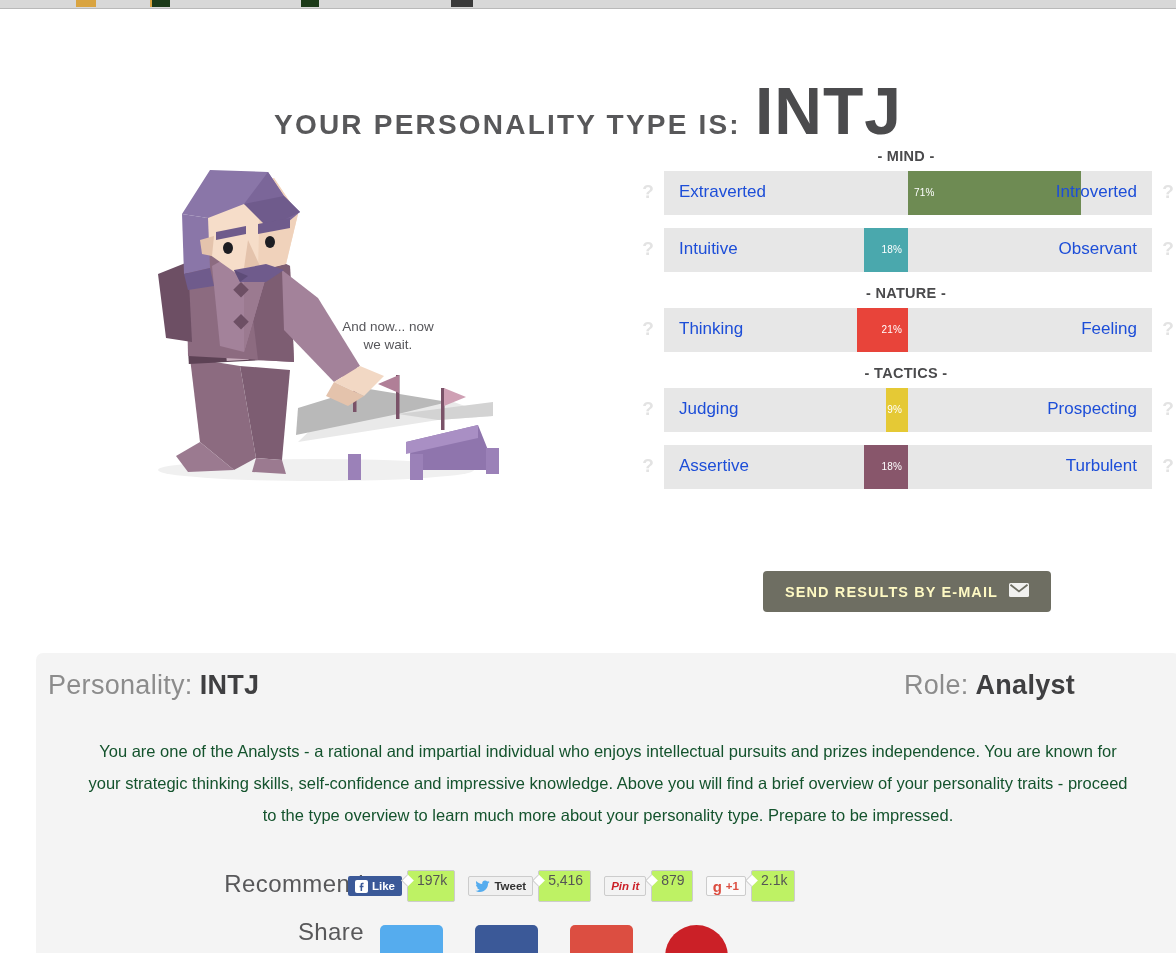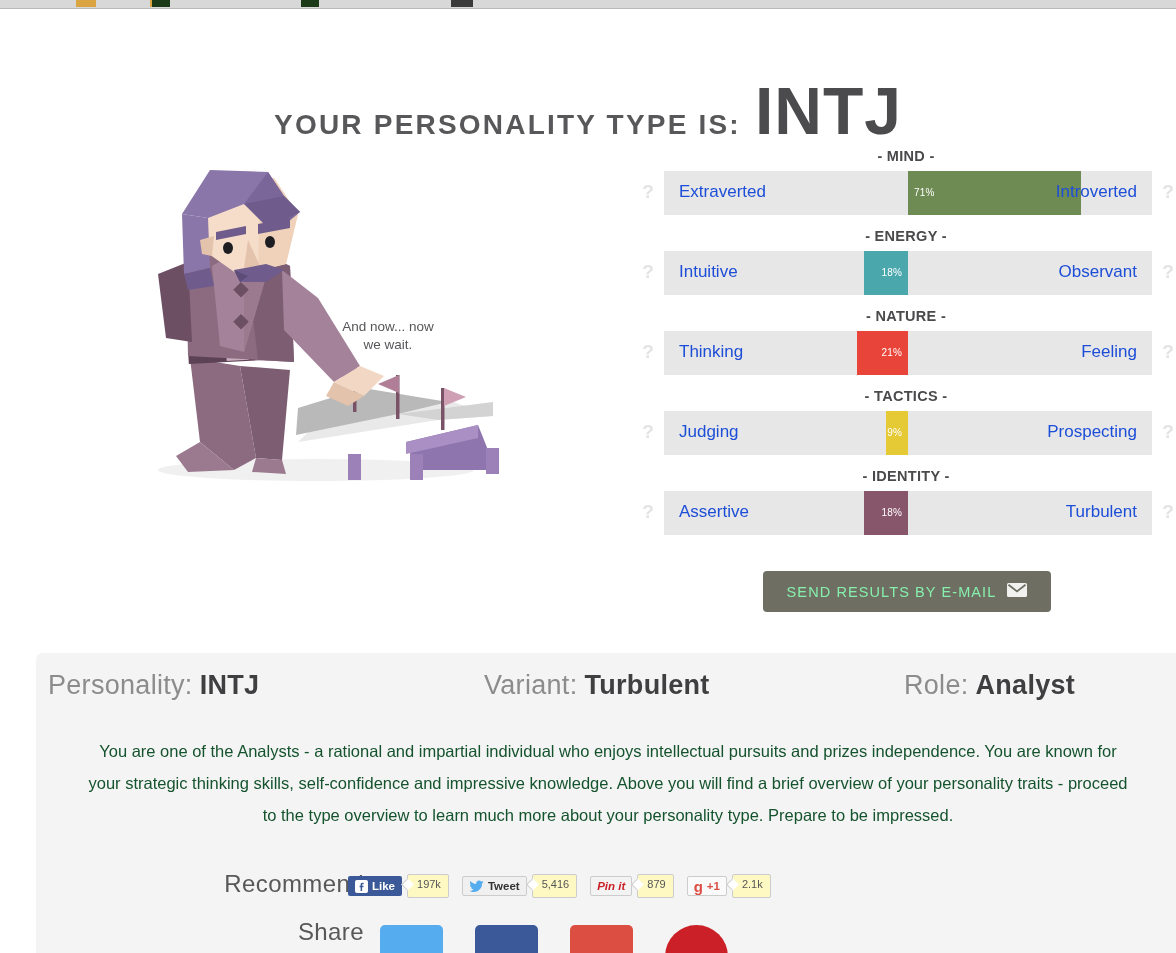--- a/index.html
+++ b/index.html
@@ -69,22 +69,22 @@
   .bar .lbl.l { left: 15px; }
   .bar .lbl.r { right: 15px; }
 
   
   #sendBtn {
     position: absolute; left: 763px; top: 571px; width: 288px; height: 41px;
     background: #6e6e62; border-radius: 4px; border: none; cursor: pointer;
     display: flex; align-items: center; justify-content: center; gap: 11px;
   }
   #sendBtn .t {
-    font-size: 14.5px; font-weight: normal; letter-spacing: 1.1px;
-    color: #86efac; text-transform: uppercase;
+    font-size: 14.5px; font-weight: bold; letter-spacing: 1.1px;
+    color: #fef9c3; text-transform: uppercase;
   }
 
   
   #panel {
     position: absolute; left: 36px; top: 653px; width: 1144px; height: 300px;
     background: #f4f4f4; border-radius: 7px 7px 0 0;
   }
   #metaRow { position: absolute; left: 0; top: 17px; width: 1144px; height: 46px; }
   .meta { position: absolute; white-space: nowrap; }
   .meta .k {
@@ -111,23 +111,23 @@
   
   #socialRow { position: absolute; left: 312px; top: 222px; height: 22px;
     display: flex; align-items: center; gap: 13px; }
   .sw { display: flex; align-items: center; height: 20px; }
   .sw .btn {
     display: flex; align-items: center; gap: 4px; height: 20px;
     padding: 0 6px; border-radius: 2px; font-size: 11.5px; font-weight: bold;
     cursor: pointer; border: 1px solid transparent; white-space: nowrap;
   }
   .sw .cnt {
-    height: 24px; line-height: 18px; padding: 0 7px 0 9px;
-    border: 1px solid #ccc; border-radius: 2px; background: #fef9c3;
-    font-size: 11px; color: #555; margin-left: 5px;
+    height: 32px; line-height: 18px; padding: 0 7px 0 9px;
+    border: 1px solid #ccc; border-radius: 2px; background: #bef264;
+    font-size: 14px; color: #555; margin-left: 5px;
     position: relative; white-space: nowrap;
   }
   .sw .cnt::before {
     content: ""; position: absolute; left: -5px; top: 5px;
     width: 8px; height: 8px; background: #fff;
     border-left: 1px solid #ccc; border-bottom: 1px solid #ccc;
     transform: rotate(45deg);
   }
   .fb-btn { background: #3b5998; color: #fff; }
   .tw-btn { background: #f0f0f0; color: #333; border-color: #ccc !important; }
@@ -233,21 +233,20 @@
     <div class="trait-row">
       <div class="qmark left">?</div>
       <div class="qmark right">?</div>
       <div class="bar">
         <div class="fill" style="background: rgb(110, 139, 83); width: 35.5%; left: 50%;"></div>
         <div class="pct" style="left: calc(50% + 6px);">71%</div>
         <div class="lbl l">Extraverted</div>
         <div class="lbl r">Introverted</div>
       </div>
     </div>
-    <div class="trait-head">- ENERGY -</div>
     <div class="trait-row">
       <div class="qmark left">?</div>
       <div class="qmark right">?</div>
       <div class="bar">
         <div class="fill" style="background: rgb(74, 168, 173); width: 9%; right: 50%;"></div>
         <div class="pct" style="right: calc(50% + 6px);">18%</div>
         <div class="lbl l">Intuitive</div>
         <div class="lbl r">Observant</div>
       </div>
     </div>
@@ -266,21 +265,20 @@
     <div class="trait-row">
       <div class="qmark left">?</div>
       <div class="qmark right">?</div>
       <div class="bar">
         <div class="fill" style="background: rgb(229, 201, 53); width: 4.5%; right: 50%;"></div>
         <div class="pct" style="right: calc(50% + 6px);">9%</div>
         <div class="lbl l">Judging</div>
         <div class="lbl r">Prospecting</div>
       </div>
     </div>
-    <div class="trait-head">- IDENTITY -</div>
     <div class="trait-row">
       <div class="qmark left">?</div>
       <div class="qmark right">?</div>
       <div class="bar">
         <div class="fill" style="background: rgb(136, 86, 107); width: 9%; right: 50%;"></div>
         <div class="pct" style="right: calc(50% + 6px);">18%</div>
         <div class="lbl l">Assertive</div>
         <div class="lbl r">Turbulent</div>
       </div>
     </div>
@@ -294,23 +292,20 @@
       <polyline points="1.5,1.8 10,8.4 18.5,1.8" fill="none" stroke="#6e6e62" stroke-width="1.8"></polyline>
     </svg>
   </span>
 </button>
 
 <div id="panel">
 
   <div id="metaRow">
     <div class="meta" id="metaPersonality">
       <span class="k">Personality:</span><span class="v">INTJ</span>
-    </div>
-    <div class="meta" id="metaVariant">
-      <span class="k">Variant:</span><span class="v">Turbulent</span>
     </div>
     <div class="meta" id="metaRole">
       <span class="k">Role:</span><span class="v">Analyst</span>
     </div>
   </div>
 
   <div id="desc">You are one of the Analysts - a rational and impartial individual who enjoys intellectual pursuits and prizes independence. You are known for your strategic thinking skills, self-confidence and impressive knowledge. Above you will find a brief overview of your personality traits - proceed to the type overview to learn much more about your personality type. Prepare to be impressed.</div>
 
   <div id="recommendLbl">Recommend</div>
   <div id="shareLbl">Share</div>

